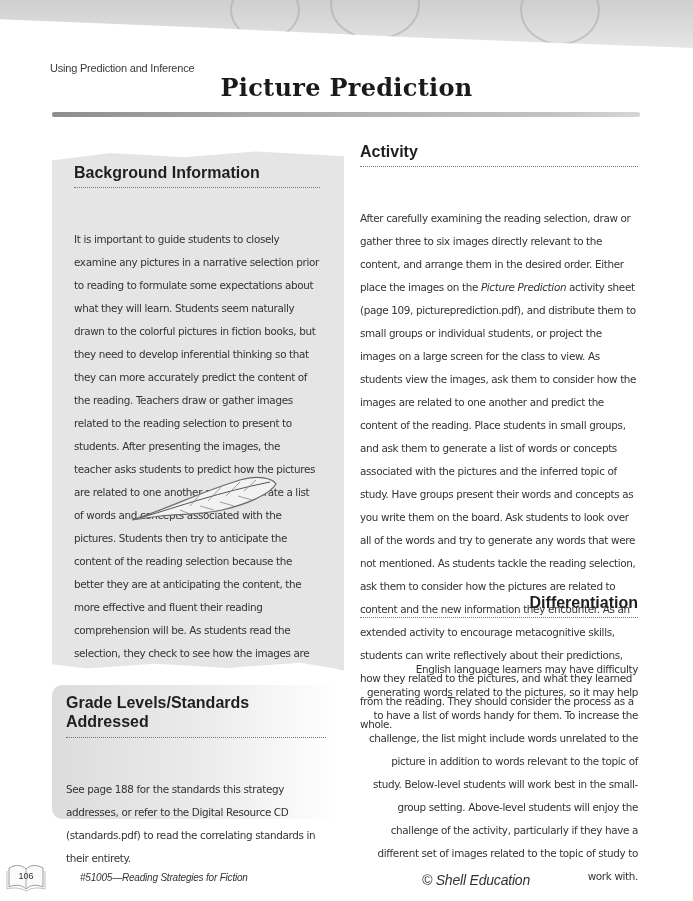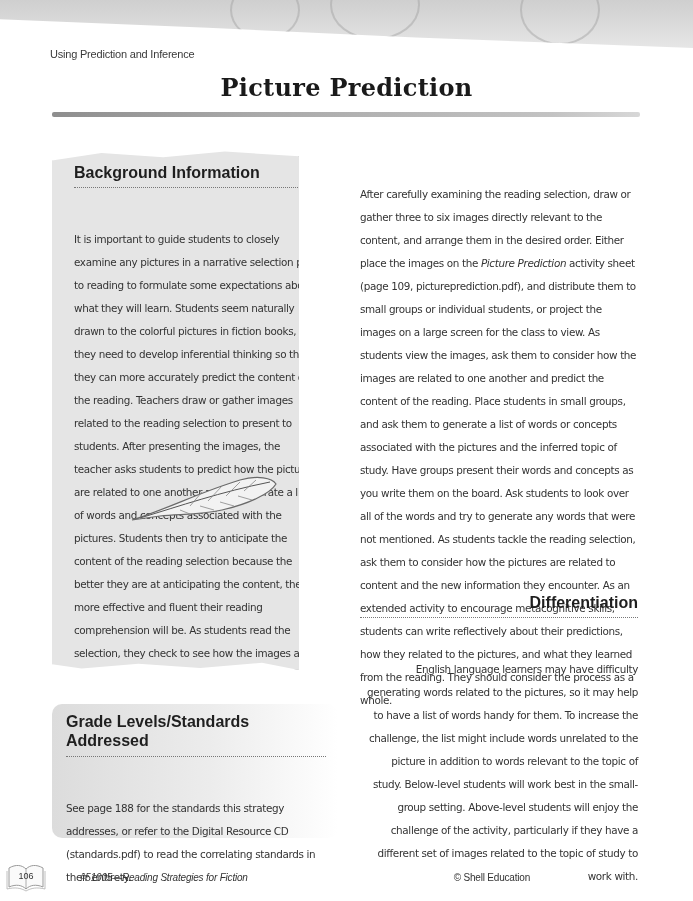--- a/index.html
+++ b/index.html
@@ -8,79 +8,79 @@
 
   .top-art {
     position: absolute; left: 0; top: 0; width: 693px; height: 48px;
     background: linear-gradient(180deg, #cfcfcf 0%, #d9d9d9 45%, #e6e6e6 100%);
     clip-path: polygon(0 0, 100% 0, 100% 100%, 60% 78%, 30% 58%, 0 40%);
     overflow: hidden;
   }
   .top-art .swirl { position: absolute; border-radius: 50%; border: 2px solid rgba(160,160,160,0.45); }
 
   .section-label {
-    position: absolute; left: 50px; top: 48px; font-size: 11px; color: #3a3a3a;
+    position: absolute; left: 50px; top: 62px; font-size: 11px; color: #3a3a3a;
     font-family: "Liberation Sans Narrow", "Liberation Sans", sans-serif; letter-spacing: -0.2px;
   }
   .page-title {
     position: absolute; left: 0; width: 693px; top: 73px; text-align: center;
     font-family: "DejaVu Serif", serif; font-weight: bold; font-size: 24px; color: #1a1a1a;
     letter-spacing: 0.3px;
   }
   .title-rule {
     position: absolute; left: 52px; top: 112px; width: 588px; height: 5px;
     background: linear-gradient(90deg, #7a7a7a 0%, #9a9a9a 35%, #a8a8a8 60%, #b8b8b8 85%, #d0d0d0 100%);
     border-radius: 2px; opacity: 0.85;
   }
 
   
   .bg-panel {
-    position: absolute; left: 52px; top: 150px; width: 247px; height: 520px;
+    position: absolute; left: 52px; top: 150px; width: 292px; height: 520px;
     background: #e5e5e5;
     box-shadow: 4px 4px 6px rgba(0,0,0,0.35);
     clip-path: polygon(0 2%, 20% 0.6%, 45% 1.4%, 70% 0.3%, 100% 1.2%, 100% 100%, 85% 98.6%, 60% 99.6%, 35% 98.8%, 12% 99.7%, 0 98.9%);
     padding-left: 47px;
   }
   .bg-panel-inner { position: absolute; left: 22px; top: 14px; width: 246px; }
   .box-heading {
     font-weight: bold; font-size: 16px; color: #1f1f1f; padding-bottom: 5px;
     border-bottom: 1.5px dotted #777; margin-bottom: 9px;
   }
   .body-text {
     font-family: "DejaVu Sans", sans-serif; font-size: 10.4px; line-height: 23px; color: #333;
     letter-spacing: -0.35px;
     margin-top: 40px;
   }
   .quill {
     position: absolute; left: 130px; top: 470px; width: 150px; height: 55px;
   }
 
   .grade-panel {
-    position: absolute; left: 52px; top: 704px; width: 286px; height: 134px;
+    position: absolute; left: 52px; top: 685px; width: 286px; height: 134px;
     border-radius: 10px;
     background: linear-gradient(90deg, #dcdcdc 0%, #ececec 55%, #ffffff 100%);
   }
   .grade-inner { position: absolute; left: 14px; top: 8px; width: 260px; }
   .grade-heading {
     font-weight: bold; font-size: 16px; line-height: 19px; color: #1f1f1f;
     padding-bottom: 6px; border-bottom: 1.5px dotted #777; margin-bottom: 8px;
   }
 
   .right-col { position: absolute; left: 360px; top: 143px; width: 278px; }
   .right-heading {
     font-weight: bold; font-size: 16px; color: #1f1f1f; padding-bottom: 5px;
     border-bottom: 1.5px dotted #777; margin-bottom: 9px;
   }
   .diff-block { position: absolute; left: 360px; top: 594px; width: 278px; text-align: right; }
 
   .footer { position: absolute; left: 0; top: 862px; width: 585px; height: 30px; }
   .book-icon { position: absolute; left: 6px; top: 0; width: 40px; height: 30px; }
   .page-num { position: absolute; left: 18px; top: 9px; width: 16px; text-align: center; font-size: 9px; color: #333; }
   .footer-title { position: absolute; left: 80px; top: 10px; font-size: 10px; font-style: italic; color: #333; letter-spacing: -0.2px; text-align: right; }
-  .footer-copy { position: absolute; right: 55px; top: 10px; font-size: 10px; color: #333; letter-spacing: -0.2px; }
+  .footer-copy { position: absolute; right: 55px; top: 10px; font-size: 14px; font-style: italic; color: #333; letter-spacing: -0.2px; }
   em { font-style: italic; }
 </style>
 </head>
 <body>
 
 <div class="top-art">
   <div class="swirl" style="left:230px;top:-20px;width:70px;height:60px;"></div>
   <div class="swirl" style="left:330px;top:-30px;width:90px;height:70px;"></div>
   <div class="swirl" style="left:520px;top:-25px;width:80px;height:70px;"></div>
 </div>
@@ -102,20 +102,21 @@
 </svg>
 
 <div class="grade-panel">
   <div class="grade-inner">
     <div class="grade-heading">Grade Levels/Standards Addressed</div>
     <p class="body-text">See page 188 for the standards this strategy addresses, or refer to the Digital Resource CD (standards.pdf) to read the correlating standards in their entirety.</p>
   </div>
 </div>
 
 <div class="right-col">
+  <div class="right-heading">Activity</div>
   <p class="body-text"><span>After carefully examining the reading selection, draw or gather three to six images directly relevant to the content, and arrange them in the desired order. Either place the images on the </span><em>Picture Prediction</em><span> activity sheet (page 109, pictureprediction.pdf), and distribute them to small groups or individual students, or project the images on a large screen for the class to view. As students view the images, ask them to consider how the images are related to one another and predict the content of the reading. Place students in small groups, and ask them to generate a list of words or concepts associated with the pictures and the inferred topic of study. Have groups present their words and concepts as you write them on the board. Ask students to look over all of the words and try to generate any words that were not mentioned. As students tackle the reading selection, ask them to consider how the pictures are related to content and the new information they encounter. As an extended activity to encourage metacognitive skills, students can write reflectively about their predictions, how they related to the pictures, and what they learned from the reading. They should consider the process as a whole.</span></p>
 </div>
 
 <div class="diff-block">
   <div class="right-heading">Differentiation</div>
   <p class="body-text">English language learners may have difficulty generating words related to the pictures, so it may help to have a list of words handy for them. To increase the challenge, the list might include words unrelated to the picture in addition to words relevant to the topic of study. Below-level students will work best in the small-group setting. Above-level students will enjoy the challenge of the activity, particularly if they have a different set of images related to the topic of study to work with.</p>
 </div>
 
 <div class="footer">
   <svg class="book-icon" viewBox="0 0 40 30">

